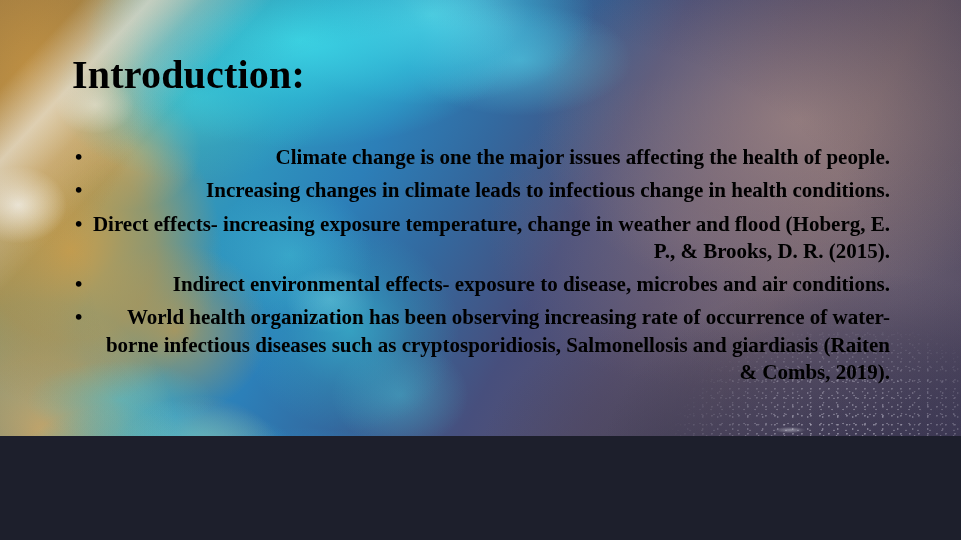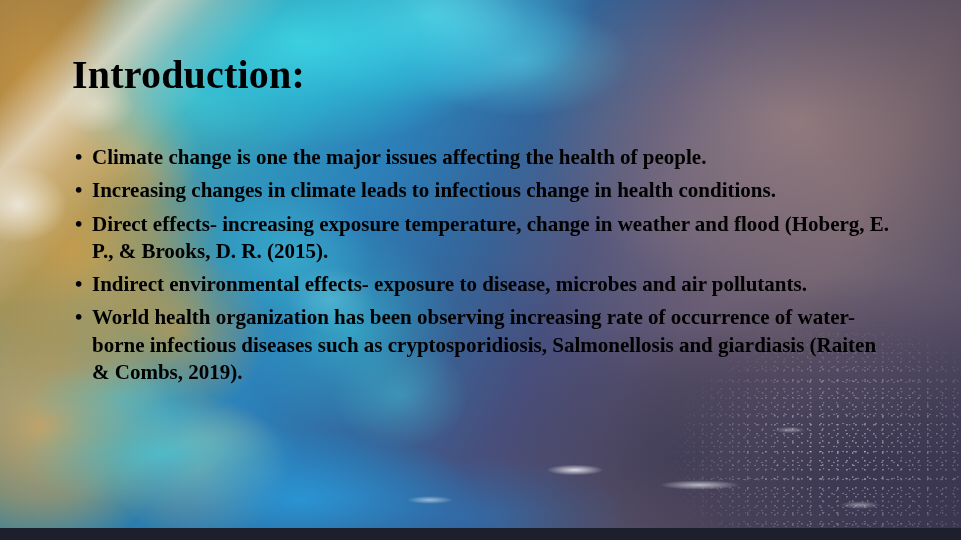--- a/index.html
+++ b/index.html
@@ -8,21 +8,21 @@
     padding: 0;
     background: #1d1f2c;
   }
   body {
     font-family: "Liberation Serif", "DejaVu Serif", serif;
   }
 
   .slide {
     position: relative;
     width: 961px;
-    height: 528px;
+    height: 436px;
     overflow: hidden;
     background-color: #3a4a63;
   }
 
   
   .bg-layer {
     position: absolute;
     inset: 0;
     pointer-events: none;
   }
@@ -183,20 +183,21 @@
     left: 5px;
     top: 0;
     font-size: 21px;
     font-weight: bold;
     color: #000000;
     line-height: 1.30;
   }
 
   .bullet-text {
     display: block;
+    text-align: right;
   }
 </style>
 </head>
 <body>
 
 <div class="slide">
 
   <div class="bg-layer bg-base"></div>
   <div class="bg-layer bg-land-left"></div>
   <div class="bg-layer bg-cyan-top"></div>
@@ -225,21 +226,21 @@
         <span class="bullet-text">Increasing changes in climate leads to infectious change in health conditions.</span>
       </li>
 
       <li class="bullet-item">
         <span class="bullet-marker">•</span>
         <span class="bullet-text">Direct effects- increasing exposure temperature, change in weather and flood (Hoberg, E. P., &amp; Brooks, D. R. (2015).</span>
       </li>
 
       <li class="bullet-item">
         <span class="bullet-marker">•</span>
-        <span class="bullet-text">Indirect environmental effects-  exposure to disease, microbes and air pollutants.</span>
+        <span class="bullet-text">Indirect environmental effects-  exposure to disease, microbes and air conditions.</span>
       </li>
 
       <li class="bullet-item">
         <span class="bullet-marker">•</span>
         <span class="bullet-text">World health organization has been observing increasing rate of occurrence of water-borne infectious diseases such as cryptosporidiosis, Salmonellosis and giardiasis (Raiten &amp; Combs, 2019).</span>
       </li>
 
     </ul>
 
   </div>

